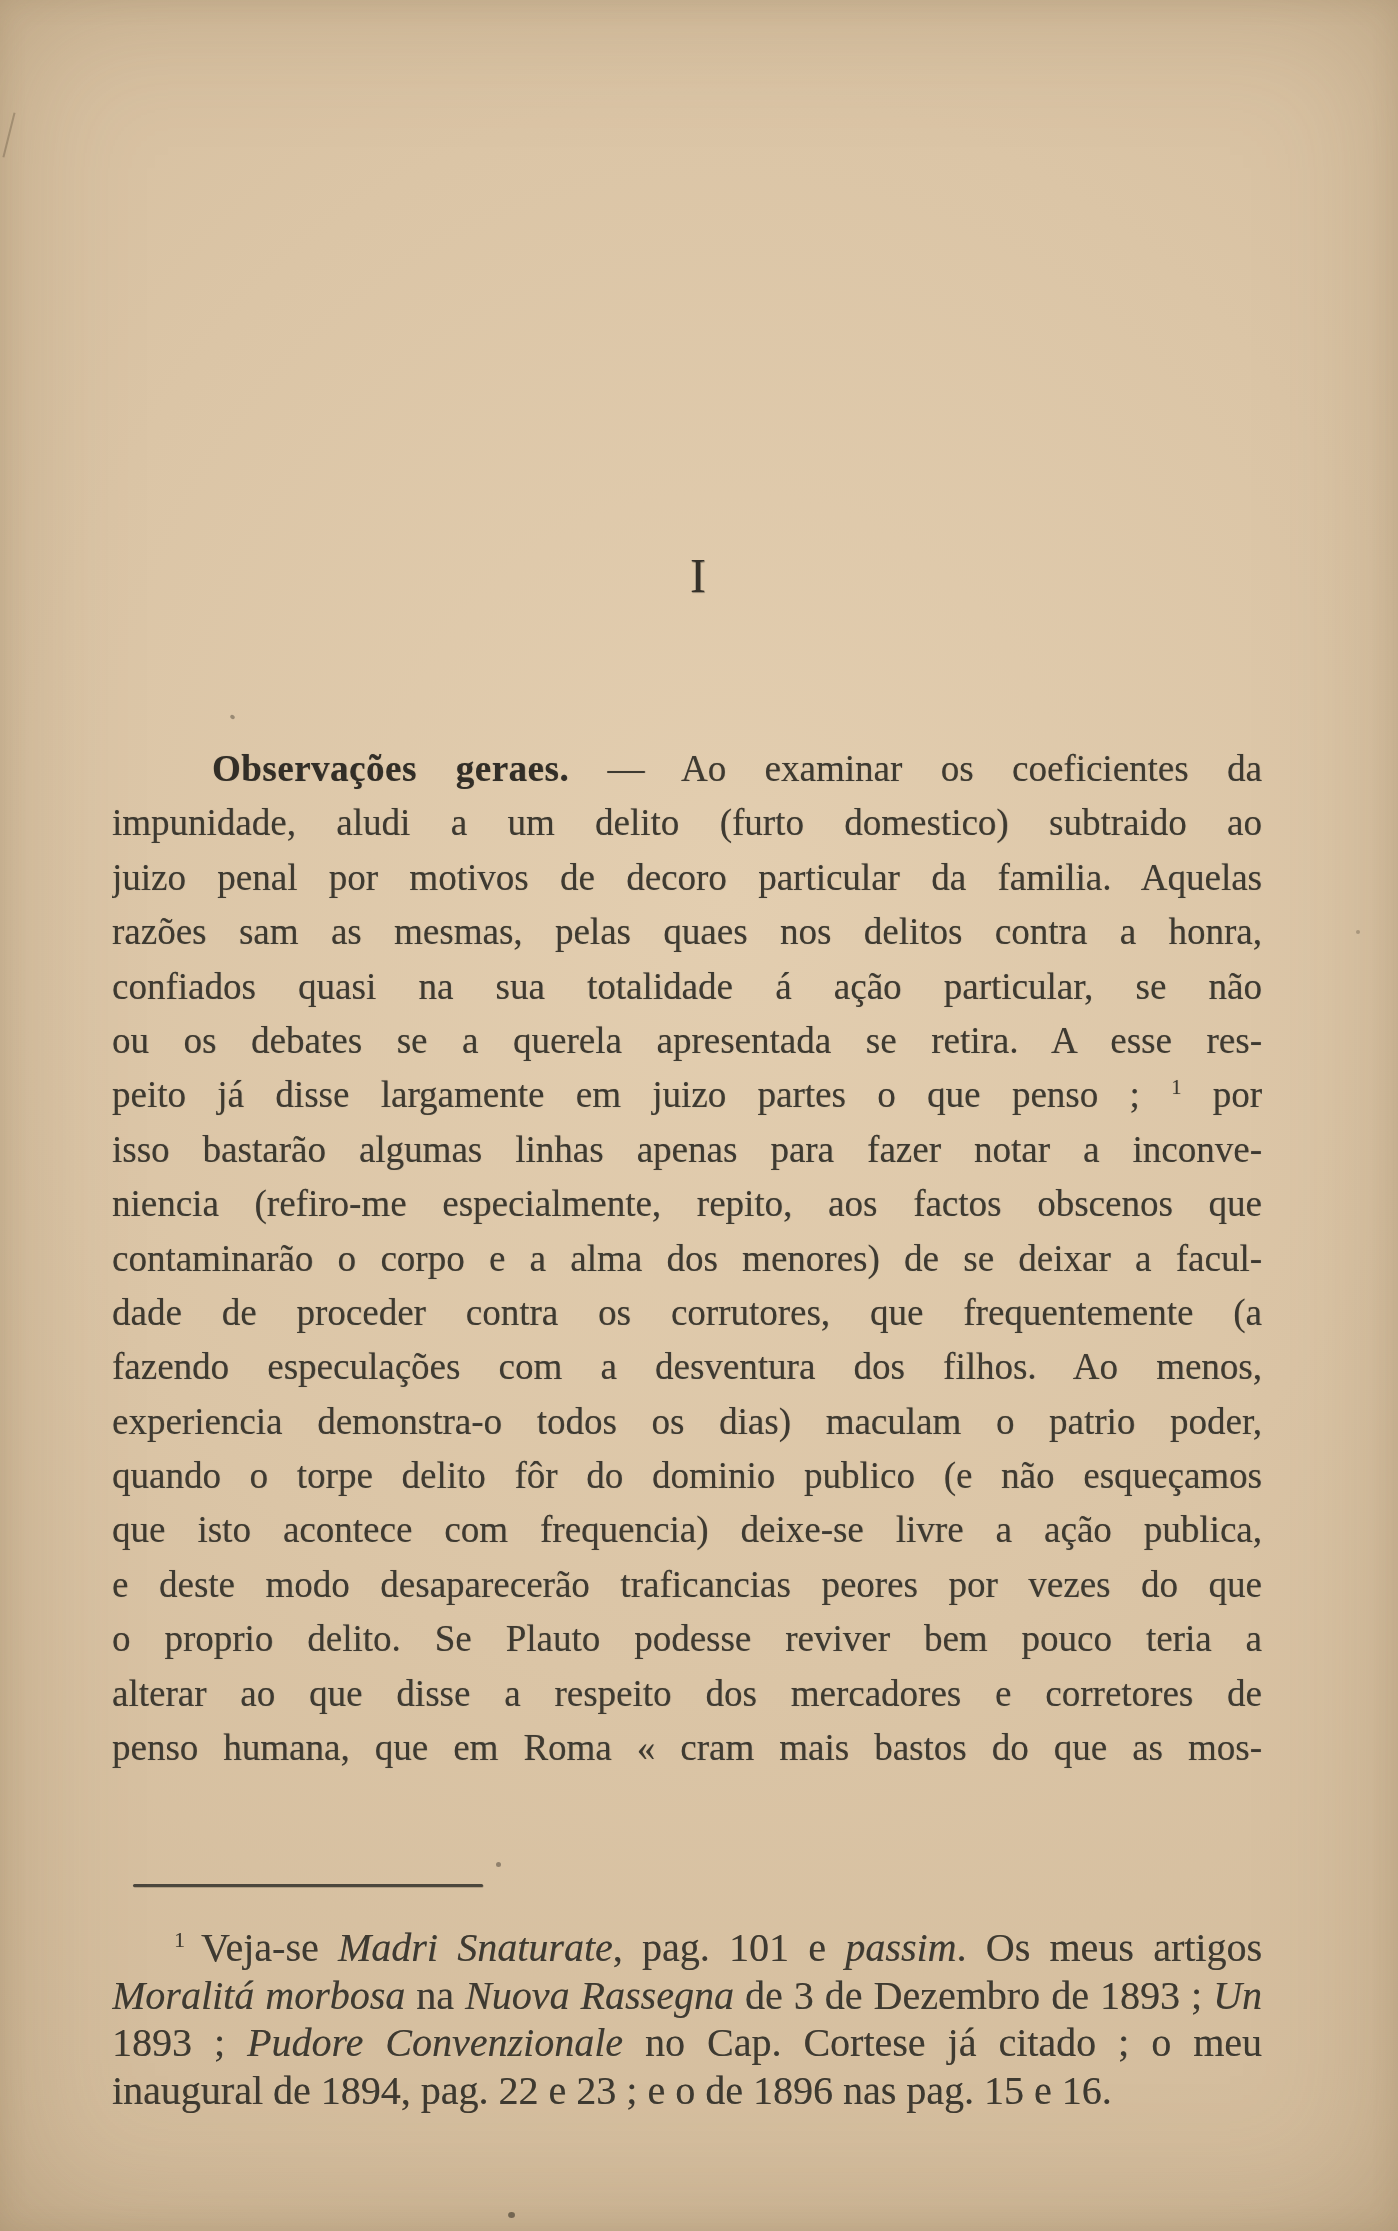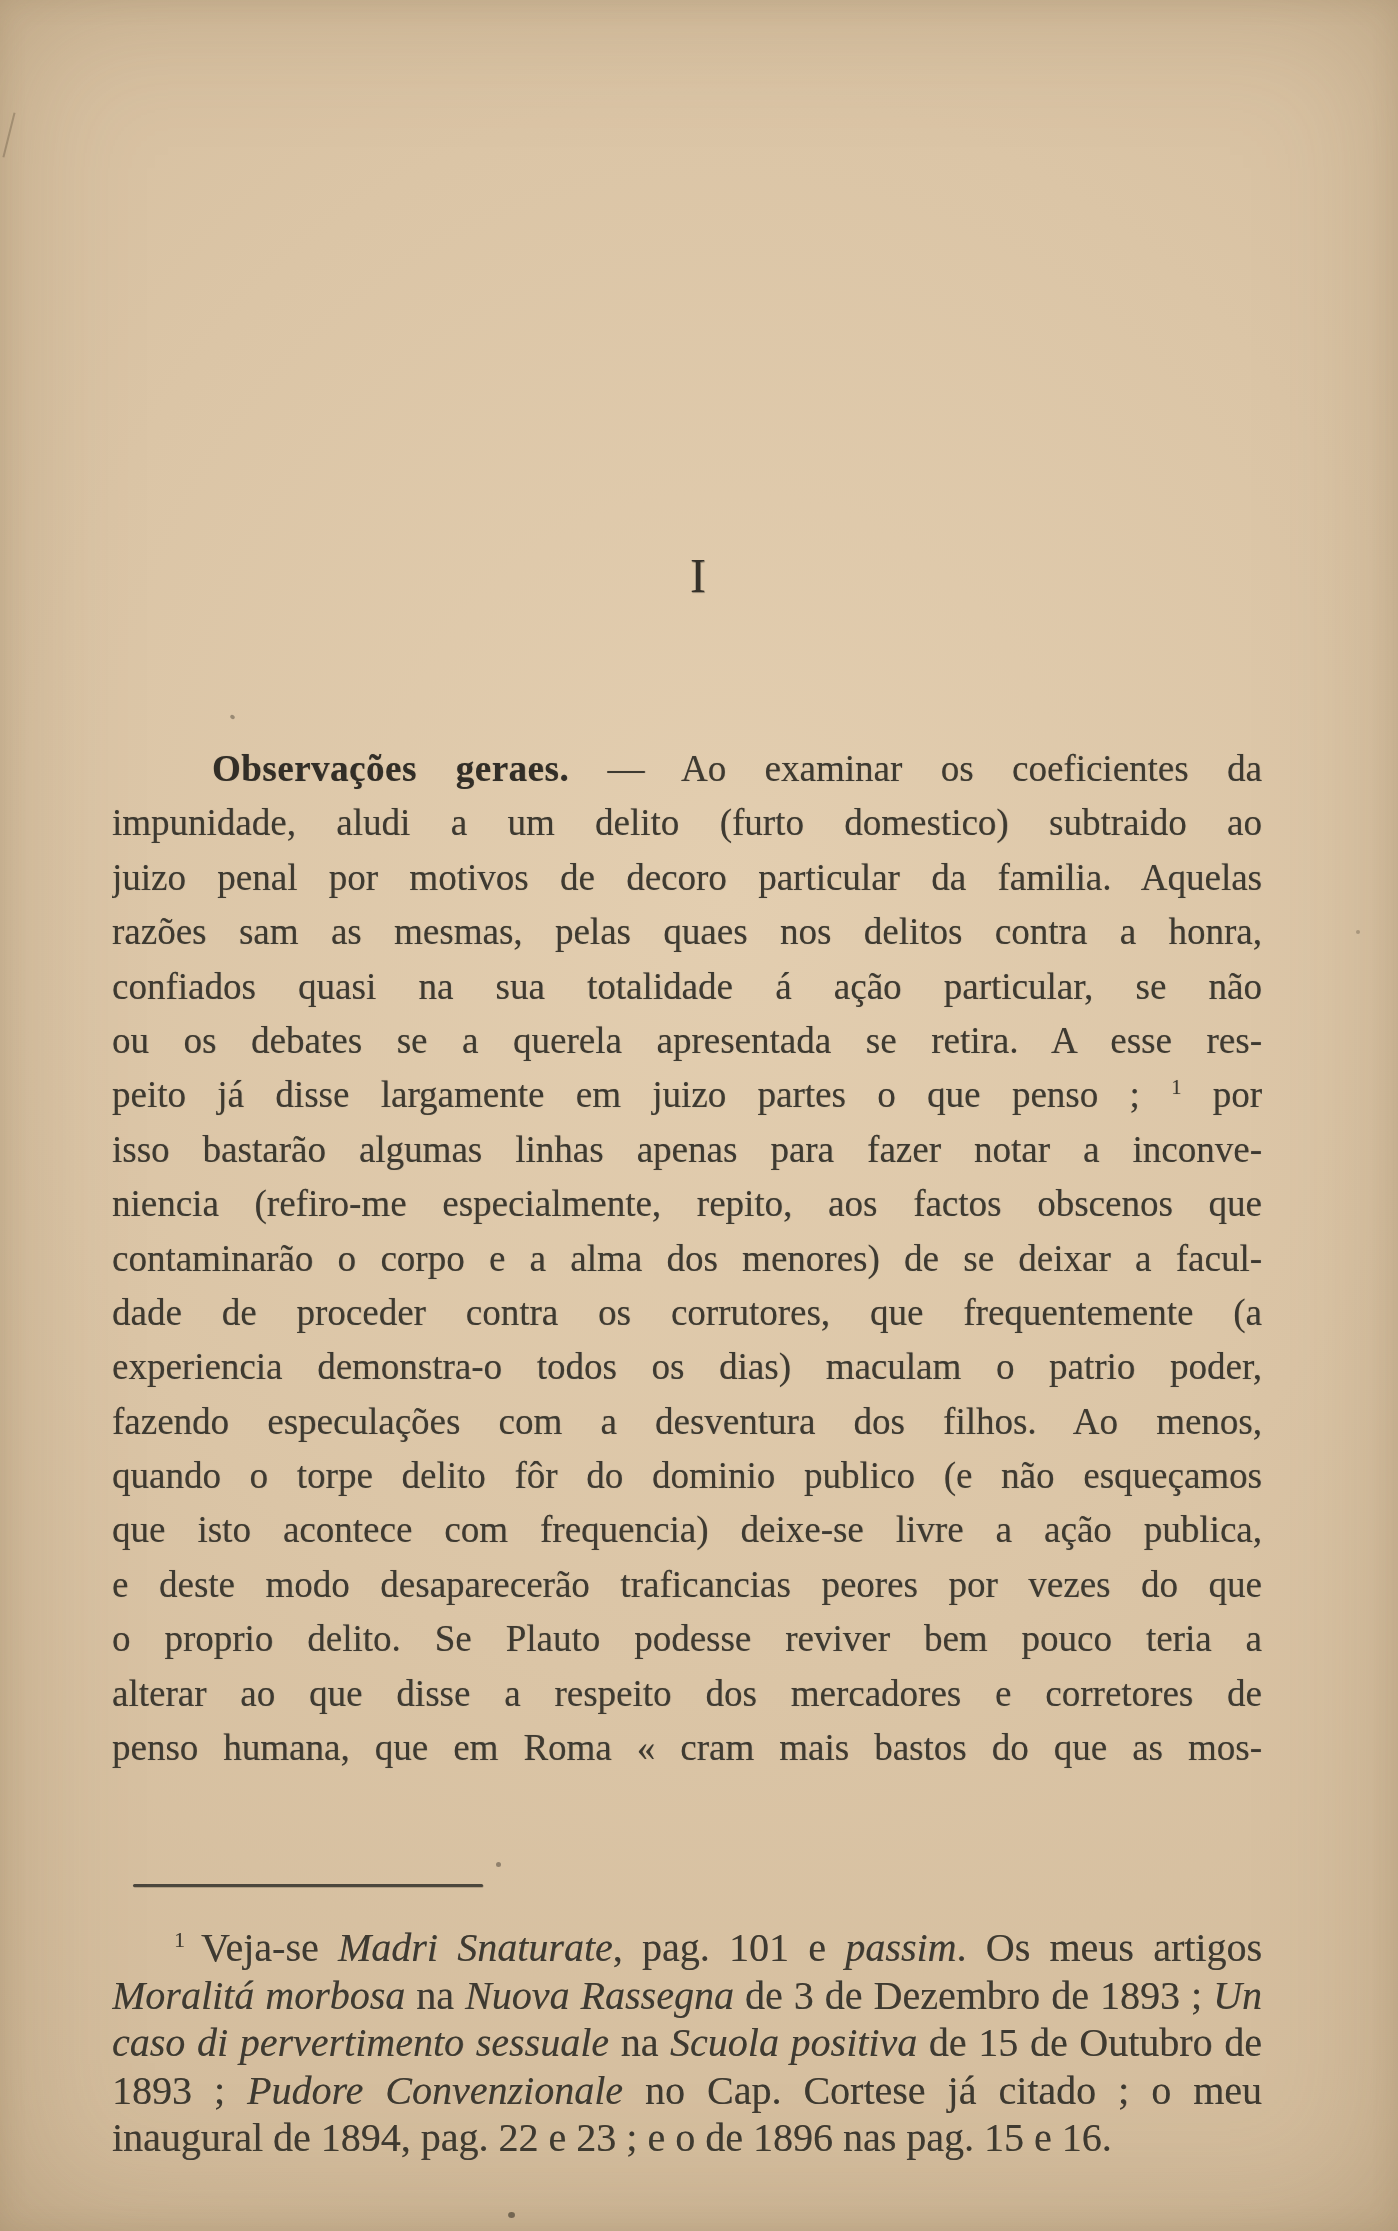--- a/index.html
+++ b/index.html
@@ -80,36 +80,35 @@
       <div class="line"><span class="seg normal">impunidade, aludi a um delito (furto domestico) subtraido ao</span></div>
       <div class="line"><span class="seg normal">juizo penal por motivos de decoro particular da familia. Aquelas</span></div>
       <div class="line"><span class="seg normal">razões sam as mesmas, pelas quaes nos delitos contra a honra,</span></div>
       <div class="line"><span class="seg normal">confiados quasi na sua totalidade á ação particular, se não</span></div>
       <div class="line"><span class="seg normal">ou os debates se a querela apresentada se retira. A esse res-</span></div>
       <div class="line"><span class="seg normal">peito já disse largamente em juizo partes o que penso ; </span><span class="seg sup">1</span><span class="seg normal"> por</span></div>
       <div class="line"><span class="seg normal">isso bastarão algumas linhas apenas para fazer notar a inconve-</span></div>
       <div class="line"><span class="seg normal">niencia (refiro-me especialmente, repito, aos factos obscenos que</span></div>
       <div class="line"><span class="seg normal">contaminarão o corpo e a alma dos menores) de se deixar a facul-</span></div>
       <div class="line"><span class="seg normal">dade de proceder contra os corrutores, que frequentemente (a</span></div>
+      <div class="line"><span class="seg normal">fazendo especulações com a desventura dos filhos. Ao menos,</span></div>
       <div class="line"><span class="seg normal">experiencia demonstra-o todos os dias) maculam o patrio poder,</span></div>
-      <div class="line"><span class="seg normal">fazendo especulações com a desventura dos filhos. Ao menos,</span></div>
       <div class="line"><span class="seg normal">quando o torpe delito fôr do dominio publico (e não esqueçamos</span></div>
       <div class="line"><span class="seg normal">que isto acontece com frequencia) deixe-se livre a ação publica,</span></div>
       <div class="line"><span class="seg normal">e deste modo desaparecerão traficancias peores por vezes do que</span></div>
       <div class="line"><span class="seg normal">o proprio delito. Se Plauto podesse reviver bem pouco teria a</span></div>
       <div class="line"><span class="seg normal">alterar ao que disse a respeito dos mercadores e corretores de</span></div>
       <div class="line"><span class="seg normal">penso humana, que em Roma « cram mais bastos do que as mos-</span></div>
     </div>
 
   <div class="footnote-rule"></div>
 
   <div class="footnote-block" id="footnote-block">
       <div class="line"><span class="seg sup">1</span><span class="seg normal">Veja-se </span><span class="seg italic">Madri Snaturate</span><span class="seg normal">, pag. 101 e </span><span class="seg italic">passim</span><span class="seg normal">. Os meus artigos</span></div>
       <div class="line"><span class="seg italic">Moralitá morbosa</span><span class="seg normal"> na </span><span class="seg italic">Nuova Rassegna</span><span class="seg normal"> de 3 de Dezembro de 1893 ; </span><span class="seg italic">Un</span></div>
-      <div class="line"><span class="seg italic">caso di pervertimento sessuale</span><span class="seg normal"> na </span><span class="seg italic">Scuola positiva</span><span class="seg normal"> de 15 de Outubro de</span></div>
       <div class="line"><span class="seg normal">1893 ; </span><span class="seg italic">Pudore Convenzionale</span><span class="seg normal"> no Cap. Cortese já citado ; o meu discurso</span></div>
       <div class="line"><span class="seg normal">inaugural de 1894, pag. 22 e 23 ; e o de 1896 nas pag. 15 e 16.</span></div>
     </div>
 
   <span class="speck s1"></span>
   <span class="speck s2"></span>
   <span class="speck s3"></span>
   <span class="speck s4"></span>
   <span class="edge-mark"></span>
 

